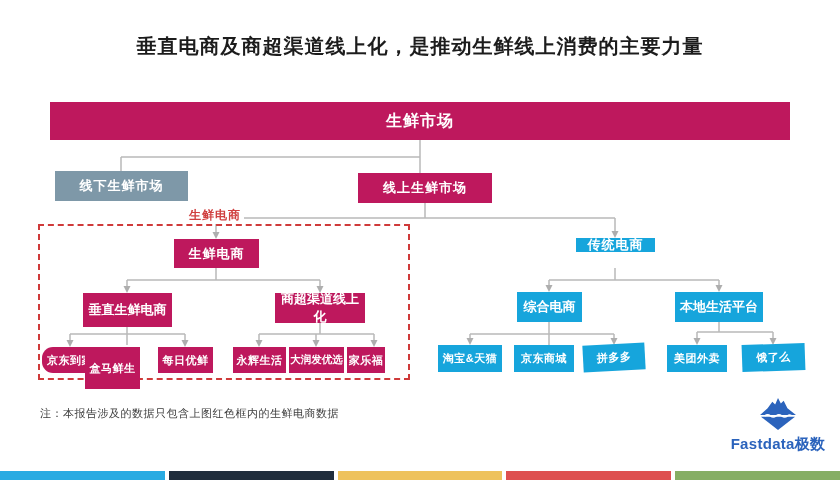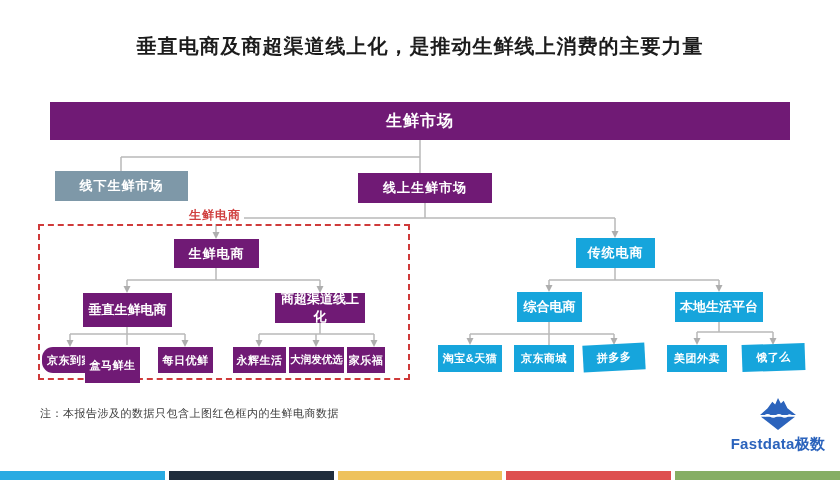--- a/index.html
+++ b/index.html
@@ -8,21 +8,21 @@
     font-family:"Liberation Sans","DejaVu Sans",sans-serif;
   }
   .title{
     position:absolute;left:0;top:33px;width:100%;text-align:center;
     font-size:20px;font-weight:700;color:#1c1c1c;letter-spacing:1px;
   }
   .node{
     position:absolute;display:flex;align-items:center;justify-content:center;
     color:#fff;font-weight:700;text-align:center;letter-spacing:1px;box-sizing:border-box;
   }
-  .teal{background:#701a75;}
+  .teal{background:#be185d;}
   .muted{background:#7e98a8;}
   .blue{background:#16a5dc;}
   .fs16{font-size:16px;}
   .fs13{font-size:13px;}
   .fs11{font-size:11px;letter-spacing:0.5px;}
   .fs10{font-size:10.5px;letter-spacing:0;}
   .connectors{position:absolute;left:0;top:0;z-index:1;}
   .dashed-box{
     position:absolute;left:38px;top:224px;width:372px;height:156px;
     border:2px dashed #cf3a3a;box-sizing:border-box;z-index:2;background:transparent;
@@ -128,27 +128,27 @@
 
   <div class="node teal fs13" style="left:358px;top:173px;width:134px;height:30px;">线上生鲜市场</div>
 
   <div class="node teal fs13" style="left:174px;top:239px;width:85px;height:29px;">生鲜电商</div>
 
   <div class="node teal fs13" style="left:83px;top:293px;width:89px;height:34px;letter-spacing:0;">垂直生鲜电商</div>
 
   <div class="node teal fs13" style="left:275px;top:293px;width:90px;height:30px;letter-spacing:0;">商超渠道线上化</div>
 
   <div class="node teal fs11" style="left:42px;top:347px;width:56px;height:26px;border-radius:11px;">京东到家</div>
-  <div class="node teal fs11" style="left:85px;top:347px;width:55px;height:36px;">盒马鲜生</div>
+  <div class="node teal fs11" style="left:85px;top:347px;width:55px;height:42px;">盒马鲜生</div>
   <div class="node teal fs11" style="left:158px;top:347px;width:55px;height:26px;">每日优鲜</div>
   <div class="node teal fs11" style="left:233px;top:347px;width:53px;height:26px;">永辉生活</div>
   <div class="node teal fs10" style="left:289px;top:347px;width:55px;height:26px;">大润发优选</div>
   <div class="node teal fs11" style="left:347px;top:347px;width:38px;height:26px;">家乐福</div>
 
-  <div class="node blue fs13" style="left:576px;top:238px;width:79px;height:30px;">传统电商</div>
+  <div class="node blue fs13" style="left:576px;top:238px;width:79px;height:14px;">传统电商</div>
 
   <div class="node blue fs13" style="left:517px;top:292px;width:65px;height:30px;letter-spacing:0;">综合电商</div>
 
   <div class="node blue fs13" style="left:675px;top:292px;width:88px;height:30px;letter-spacing:0;">本地生活平台</div>
 
   <div class="node blue fs11" style="left:514px;top:345px;width:60px;height:27px;">京东商城</div>
   <div class="node blue fs11" style="left:438px;top:345px;width:64px;height:27px;">淘宝&amp;天猫</div>
   <div class="node blue fs11 tilt-a" style="left:583px;top:344px;width:62px;height:27px;">拼多多</div>
   <div class="node blue fs11" style="left:667px;top:345px;width:60px;height:27px;">美团外卖</div>
   <div class="node blue fs11 tilt-b" style="left:742px;top:344px;width:63px;height:27px;">饿了么</div>

